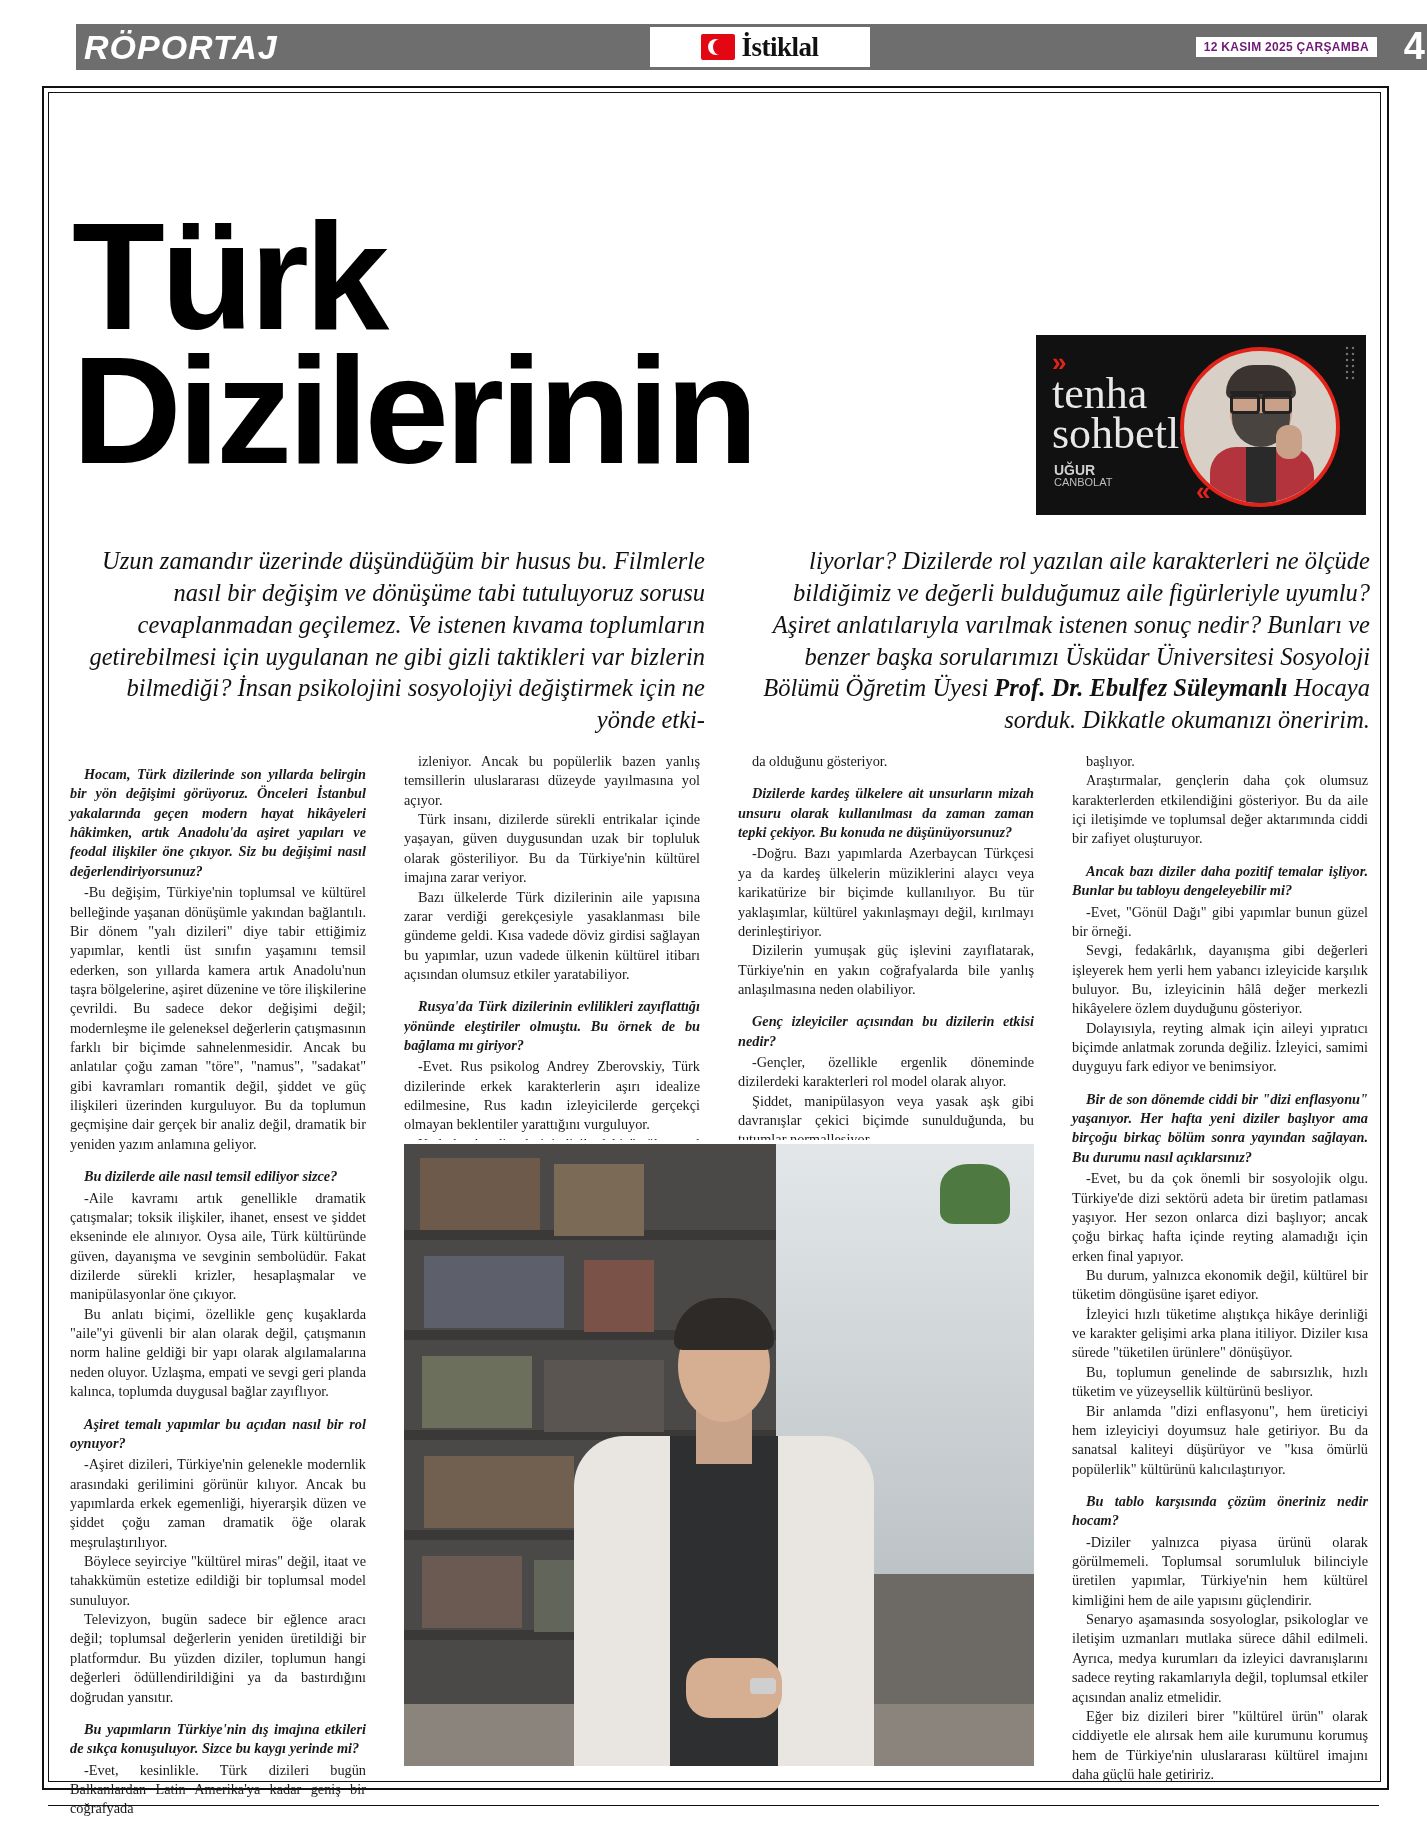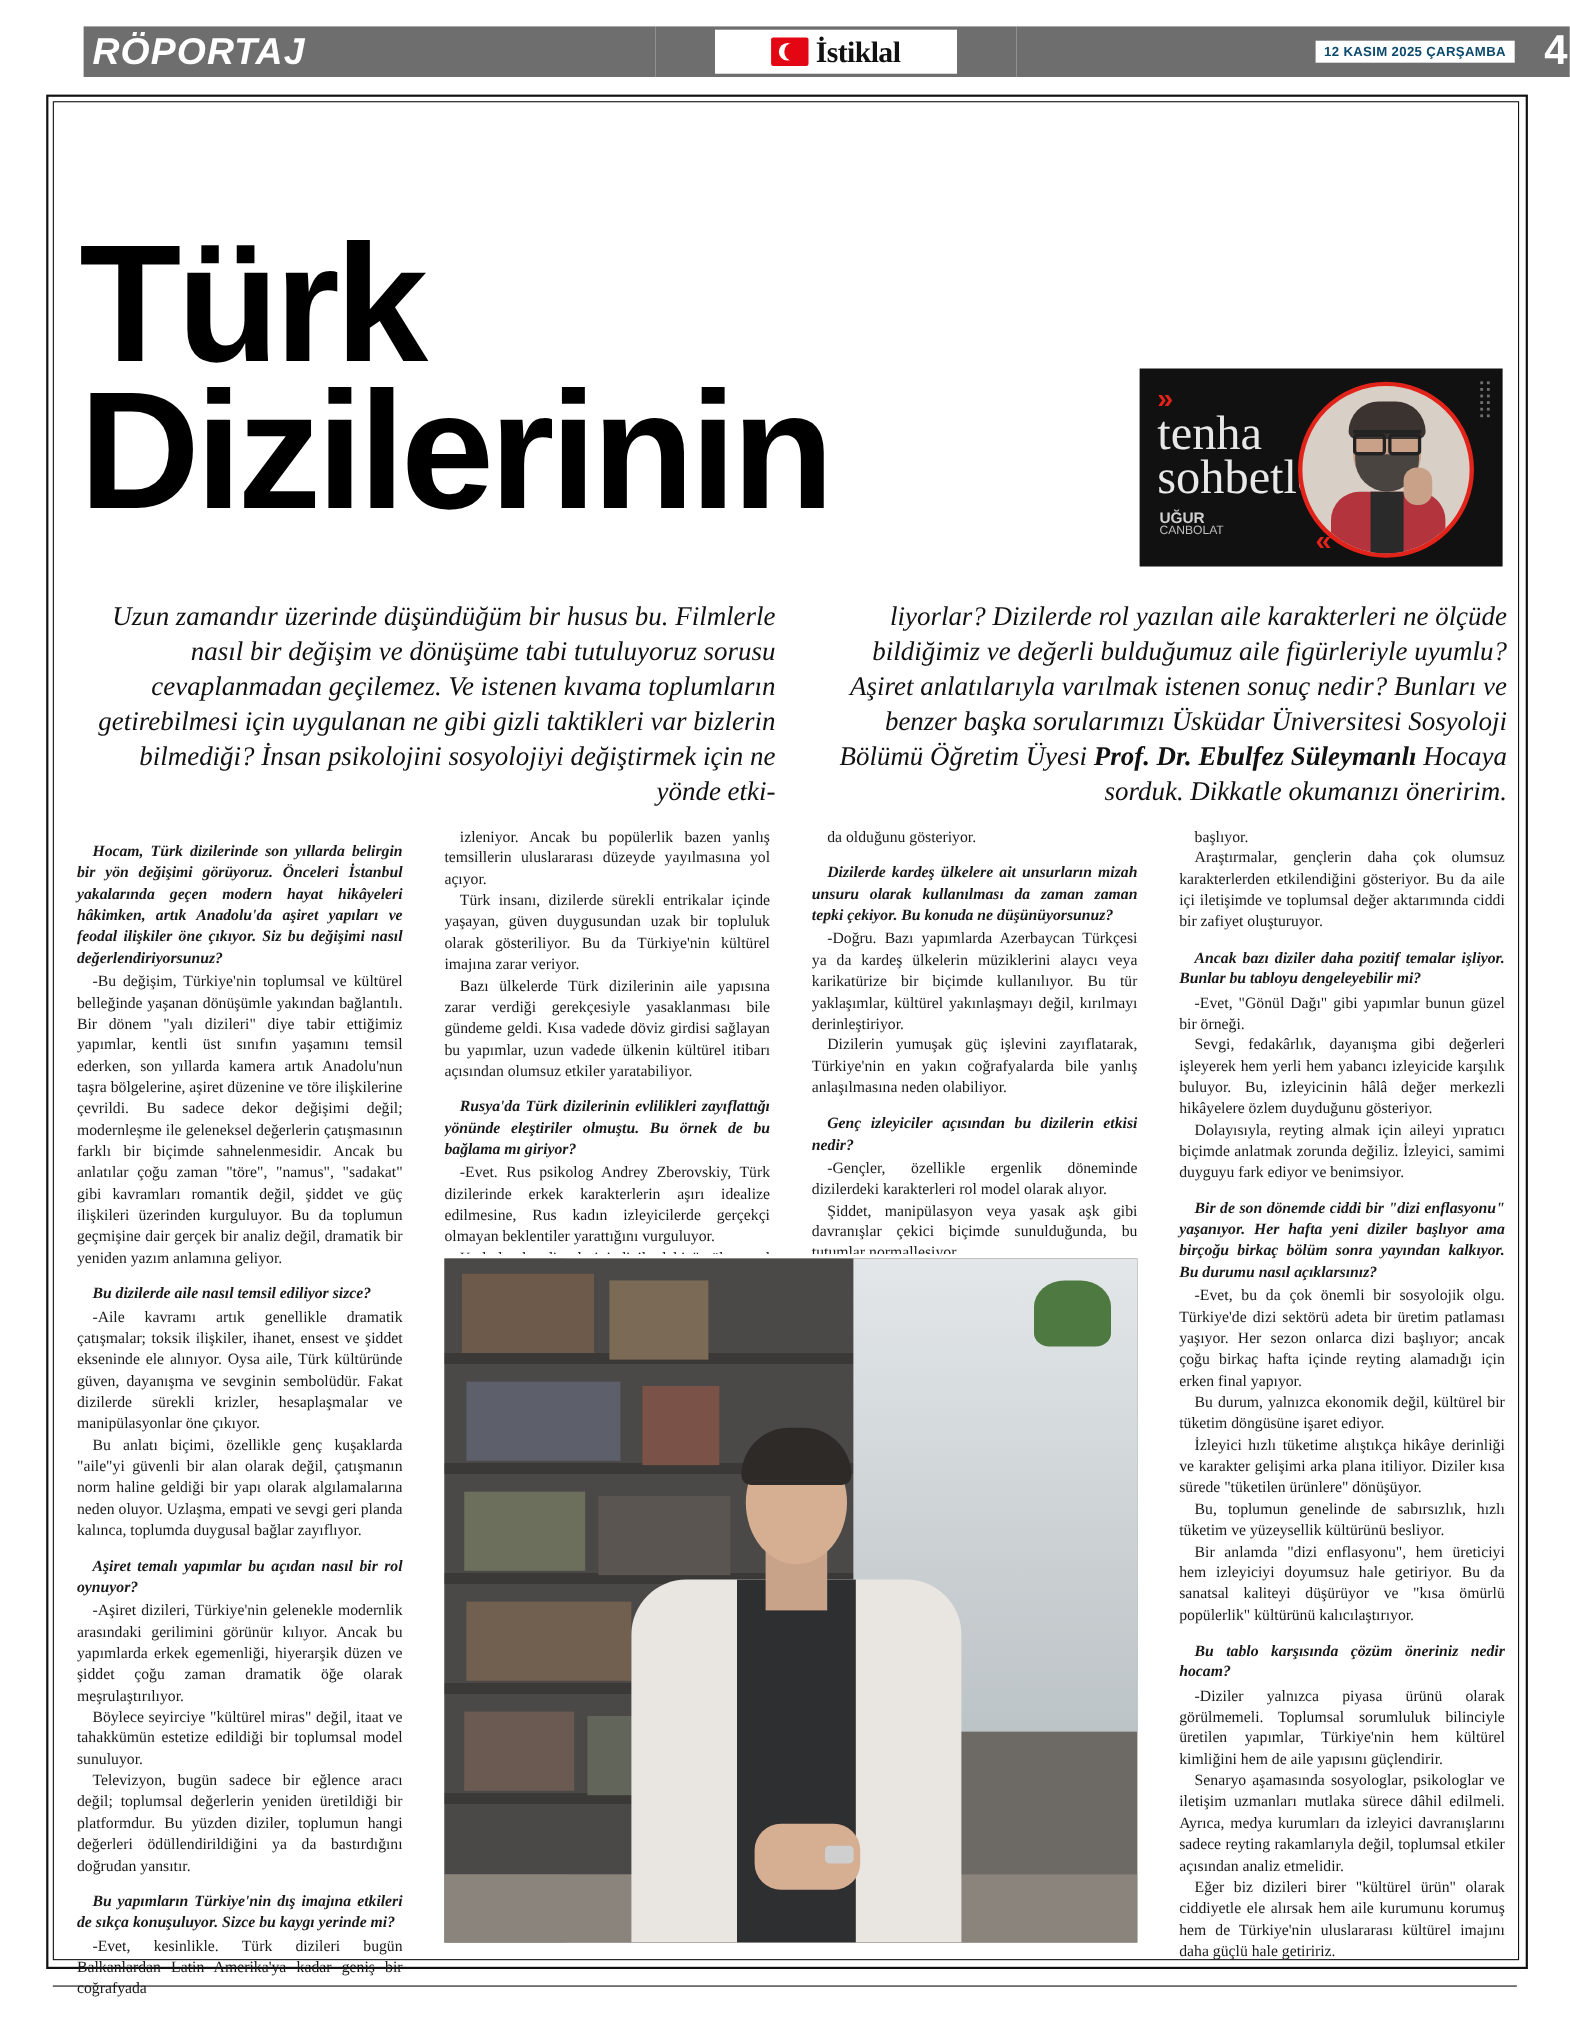--- a/index.html
+++ b/index.html
@@ -42,21 +42,21 @@
   }
   .logo-text{
     font-family:"Liberation Serif", serif;font-weight:bold;font-size:27px;color:#111;
     letter-spacing:-0.5px;
   }
   .mh-right{
     position:absolute;left:848px;top:0;width:515px;height:46px;background:#6e6e6e;
   }
   .mh-date{
     position:absolute;right:62px;top:13px;
-    background:#fff;color:#0c4a6e;
+    background:#fff;color:#701a75;
     font-family:"Liberation Sans", sans-serif;font-weight:bold;font-size:12px;
     padding:3px 8px;letter-spacing:0.3px;
   }
   .mh-pageno{
     position:absolute;right:14px;top:1px;
     font-family:"Liberation Sans", sans-serif;font-weight:bold;font-size:38px;color:#fff;
   }
 
   
   .frame{
@@ -290,21 +290,21 @@
         </div>
       </div>
     <div class="col c4">
         <div class="col-inner" id="col4">
           <p class="p">başlıyor.</p>
           <p class="p">Araştırmalar, gençlerin daha çok olumsuz karakterlerden etkilendiğini gösteriyor. Bu da aile içi iletişimde ve toplumsal değer aktarımında ciddi bir zafiyet oluşturuyor.</p>
           <p class="q">Ancak bazı diziler daha pozitif temalar işliyor. Bunlar bu tabloyu dengeleyebilir mi?</p>
           <p class="p">-Evet, "Gönül Dağı" gibi yapımlar bunun güzel bir örneği.</p>
           <p class="p">Sevgi, fedakârlık, dayanışma gibi değerleri işleyerek hem yerli hem yabancı izleyicide karşılık buluyor. Bu, izleyicinin hâlâ değer merkezli hikâyelere özlem duyduğunu gösteriyor.</p>
           <p class="p">Dolayısıyla, reyting almak için aileyi yıpratıcı biçimde anlatmak zorunda değiliz. İzleyici, samimi duyguyu fark ediyor ve benimsiyor.</p>
-          <p class="q">Bir de son dönemde ciddi bir "dizi enflasyonu" yaşanıyor. Her hafta yeni diziler başlıyor ama birçoğu birkaç bölüm sonra yayından kalkıyor. Bu durumu nasıl açıklarsınız?</p>
+          <p class="q">Bir de son dönemde ciddi bir "dizi enflasyonu" yaşanıyor. Her hafta yeni diziler başlıyor ama birçoğu birkaç bölüm sonra yayından sağlayan. Bu durumu nasıl açıklarsınız?</p>
           <p class="p">-Evet, bu da çok önemli bir sosyolojik olgu. Türkiye'de dizi sektörü adeta bir üretim patlaması yaşıyor. Her sezon onlarca dizi başlıyor; ancak çoğu birkaç hafta içinde reyting alamadığı için erken final yapıyor.</p>
           <p class="p">Bu durum, yalnızca ekonomik değil, kültürel bir tüketim döngüsüne işaret ediyor.</p>
           <p class="p">İzleyici hızlı tüketime alıştıkça hikâye derinliği ve karakter gelişimi arka plana itiliyor. Diziler kısa sürede "tüketilen ürünlere" dönüşüyor.</p>
           <p class="p">Bu, toplumun genelinde de sabırsızlık, hızlı tüketim ve yüzeysellik kültürünü besliyor.</p>
           <p class="p">Bir anlamda "dizi enflasyonu", hem üreticiyi hem izleyiciyi doyumsuz hale getiriyor. Bu da sanatsal kaliteyi düşürüyor ve "kısa ömürlü popülerlik" kültürünü kalıcılaştırıyor.</p>
           <p class="q">Bu tablo karşısında çözüm öneriniz nedir hocam?</p>
           <p class="p">-Diziler yalnızca piyasa ürünü olarak görülmemeli. Toplumsal sorumluluk bilinciyle üretilen yapımlar, Türkiye'nin hem kültürel kimliğini hem de aile yapısını güçlendirir.</p>
           <p class="p">Senaryo aşamasında sosyologlar, psikologlar ve iletişim uzmanları mutlaka sürece dâhil edilmeli. Ayrıca, medya kurumları da izleyici davranışlarını sadece reyting rakamlarıyla değil, toplumsal etkiler açısından analiz etmelidir.</p>
           <p class="p">Eğer biz dizileri birer "kültürel ürün" olarak ciddiyetle ele alırsak hem aile kurumunu korumuş hem de Türkiye'nin uluslararası kültürel imajını daha güçlü hale getiririz.</p>
         </div>

